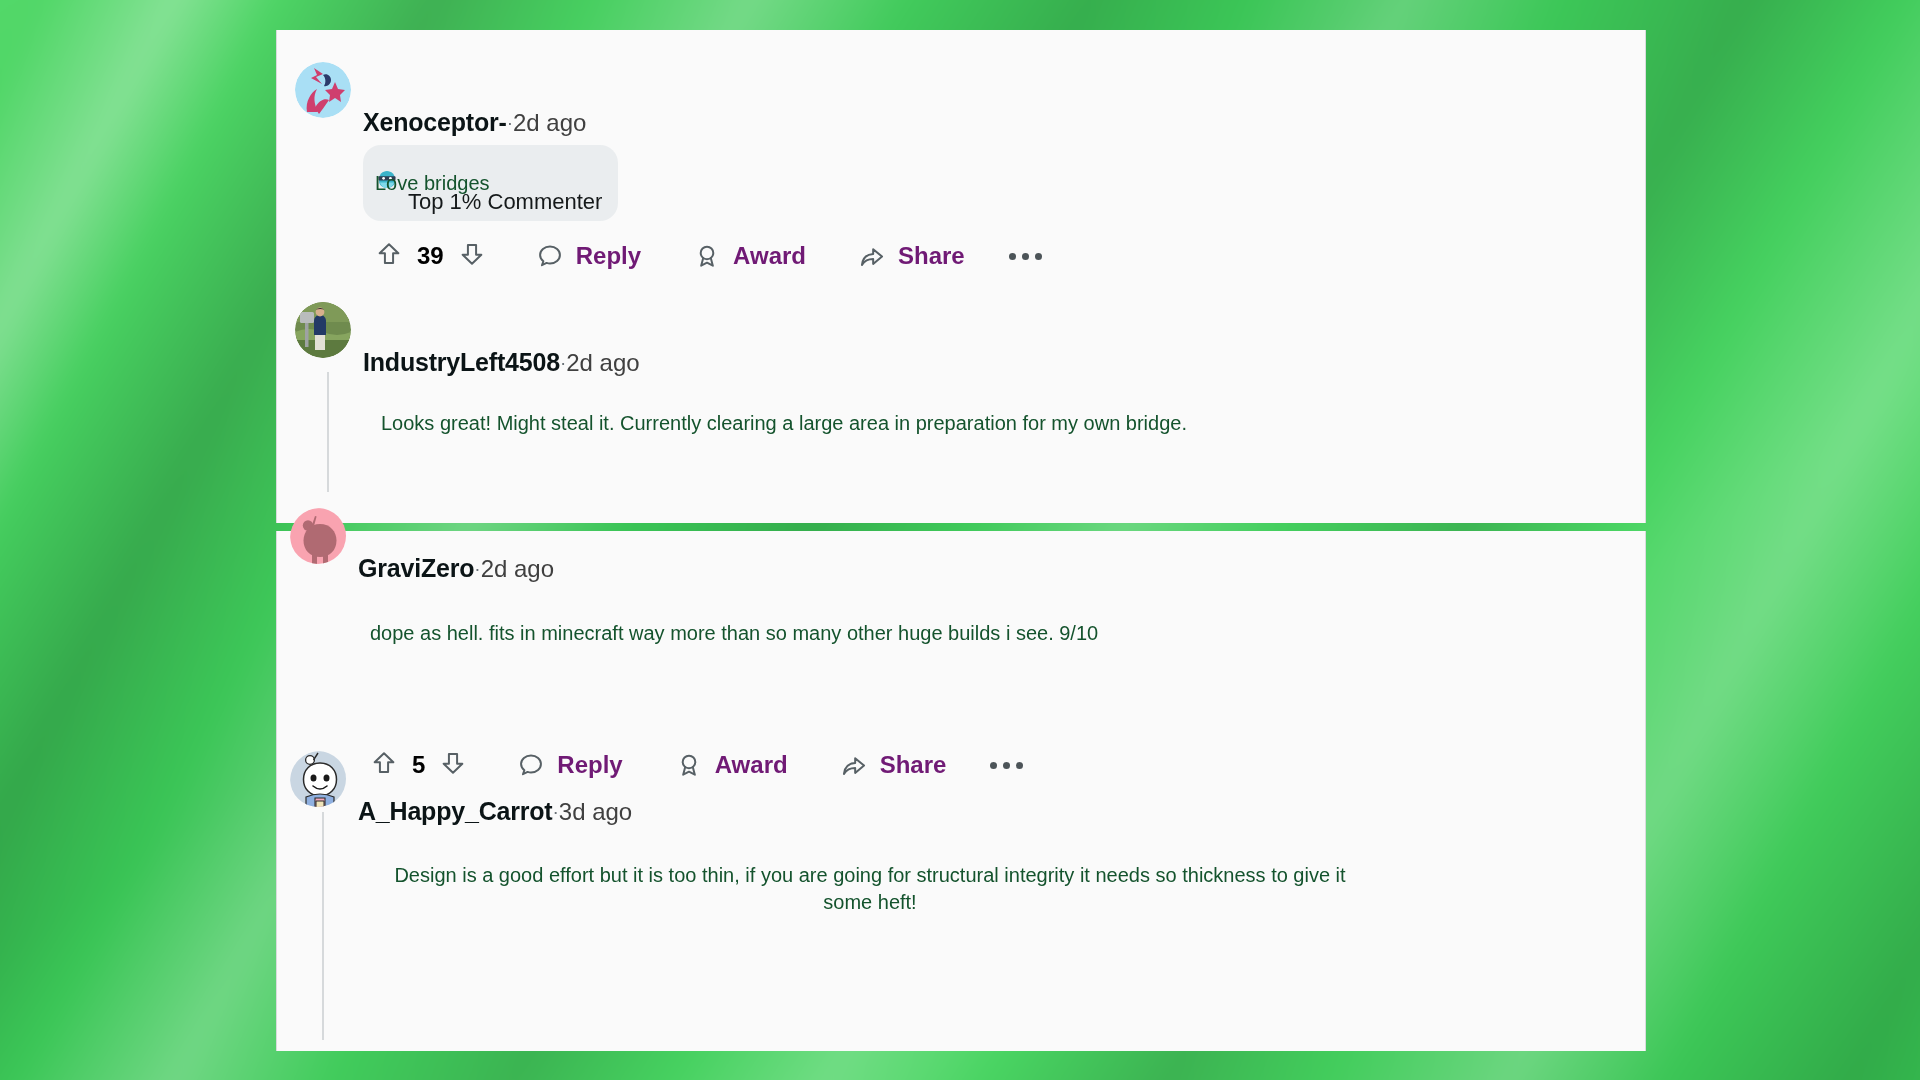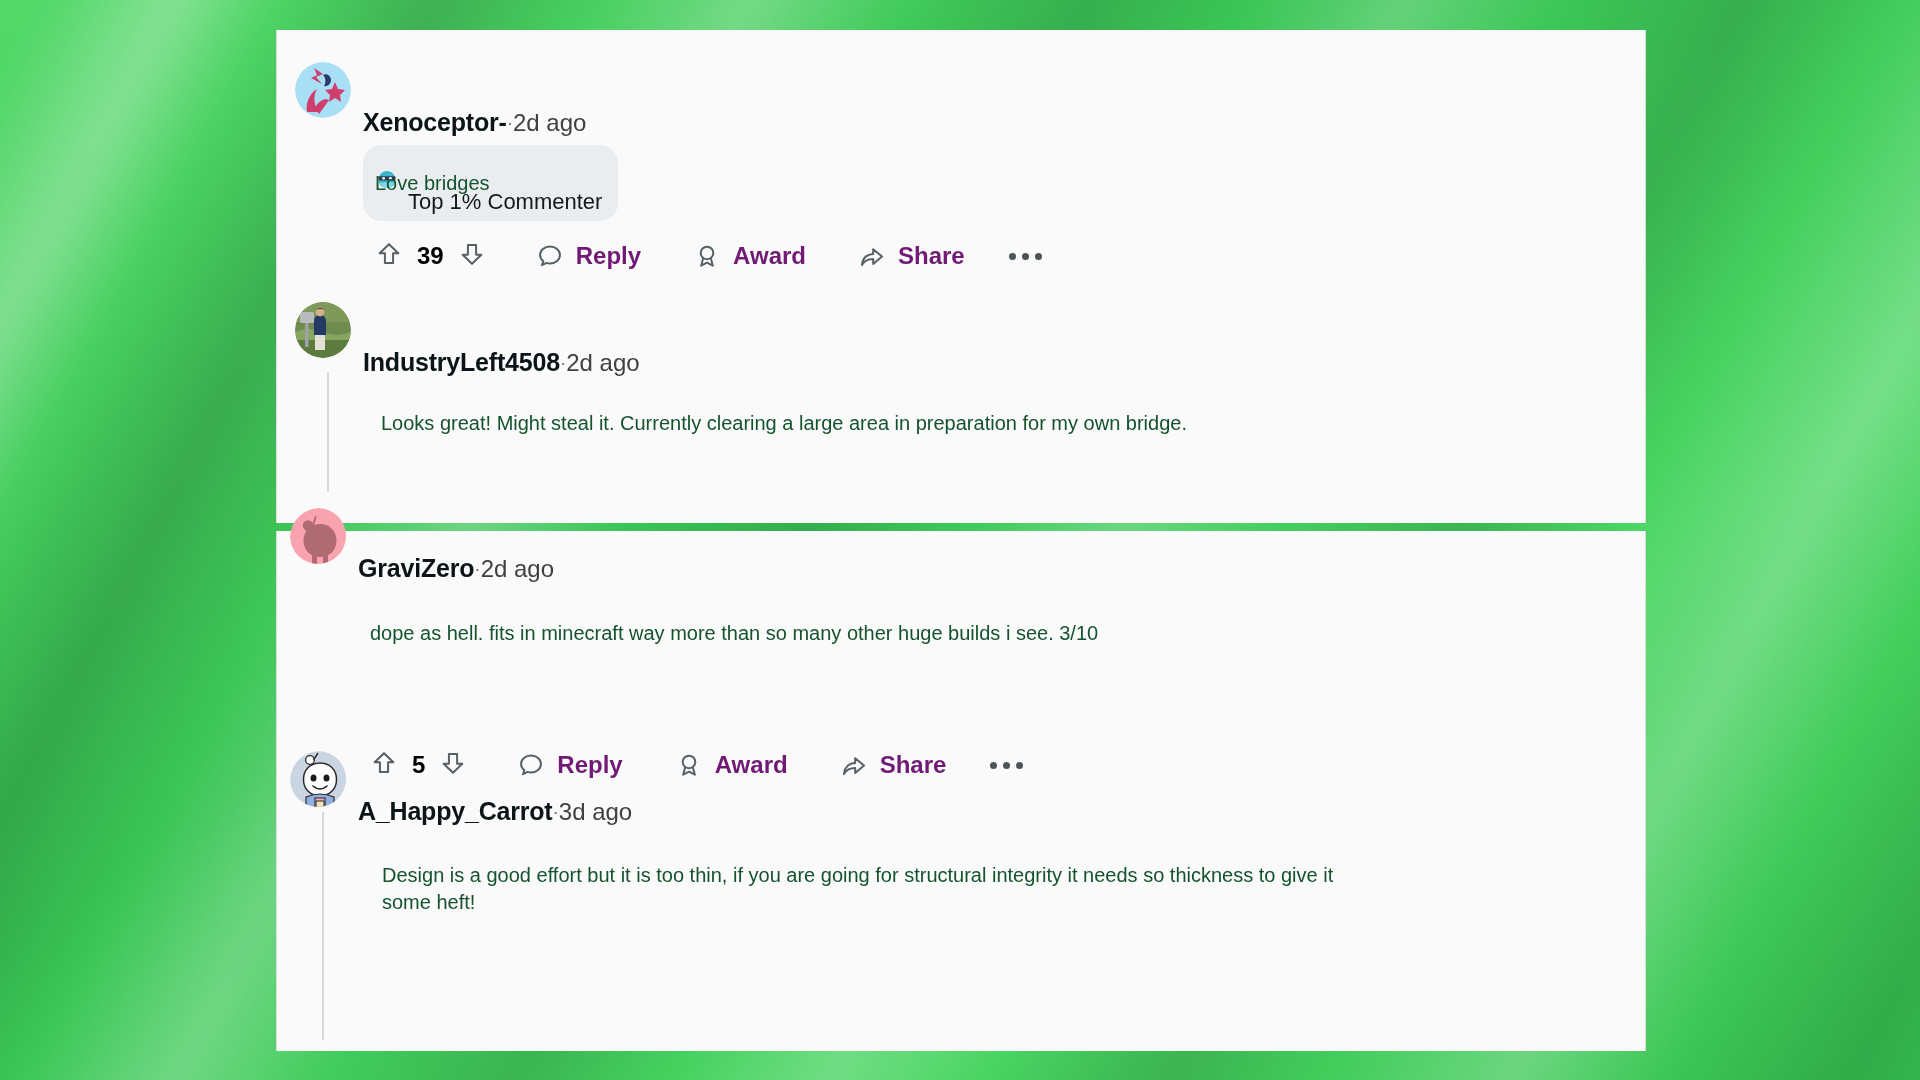--- a/index.html
+++ b/index.html
@@ -176,21 +176,21 @@
   #c2-head      { position: absolute; left: 295px;  top: 302px; }
   #c2-body      { position: absolute; left: 381px;  top: 410px; width: 1035px; }
   #c2-line      { left: 327px; top: 372px; height: 120px; }
 
   
   #c3-head      { position: absolute; left: 290px;  top: 508px; }
   #c3-body      { position: absolute; left: 370px;  top: 620px; width: 1010px; }
   #c3-actions   { position: absolute; left: 370px;  top: 745px; }
 
   #c4-head      { position: absolute; left: 290px;  top: 751px; }
-  #c4-body      { position: absolute; left: 382px;  top: 862px; width: 1000px; }
+  #c4-body      { position: absolute; left: 370px;  top: 862px; width: 1000px; text-align: center; }
   #c4-line      { left: 322px; top: 812px; height: 228px; }
 </style>
 </head>
 <body>
 
 <div class="bg"></div>
 
 <div class="stage">
 
   <div class="card" id="card-top"></div>
@@ -328,21 +328,21 @@
     </div>
     <div class="meta-col">
       <div class="meta-line">
         <span class="username">GraviZero</span>
         <span class="dot">·</span>
         <span class="timestamp">2d ago</span>
       </div>
     </div>
   </div>
 
-  <div class="body-text" id="c3-body">dope as hell. fits in minecraft way more than so many other huge builds i see. 3/10</div>
+  <div class="body-text" id="c3-body">dope as hell. fits in minecraft way more than so many other huge builds i see. 9/10</div>
 
   <div class="actions" id="c3-actions">
     <div class="votegroup">
       <span>
         <svg width="28" height="28" viewBox="0 0 24 24" fill="none" stroke="#576065" stroke-width="1.7" stroke-linejoin="round" stroke-linecap="round">
           <path d="M12 3.6 20 11.4h-4.5v8.4h-7v-8.4H4z"></path>
         </svg>
       </span>
       <span class="votecount">5</span>
       <span>

